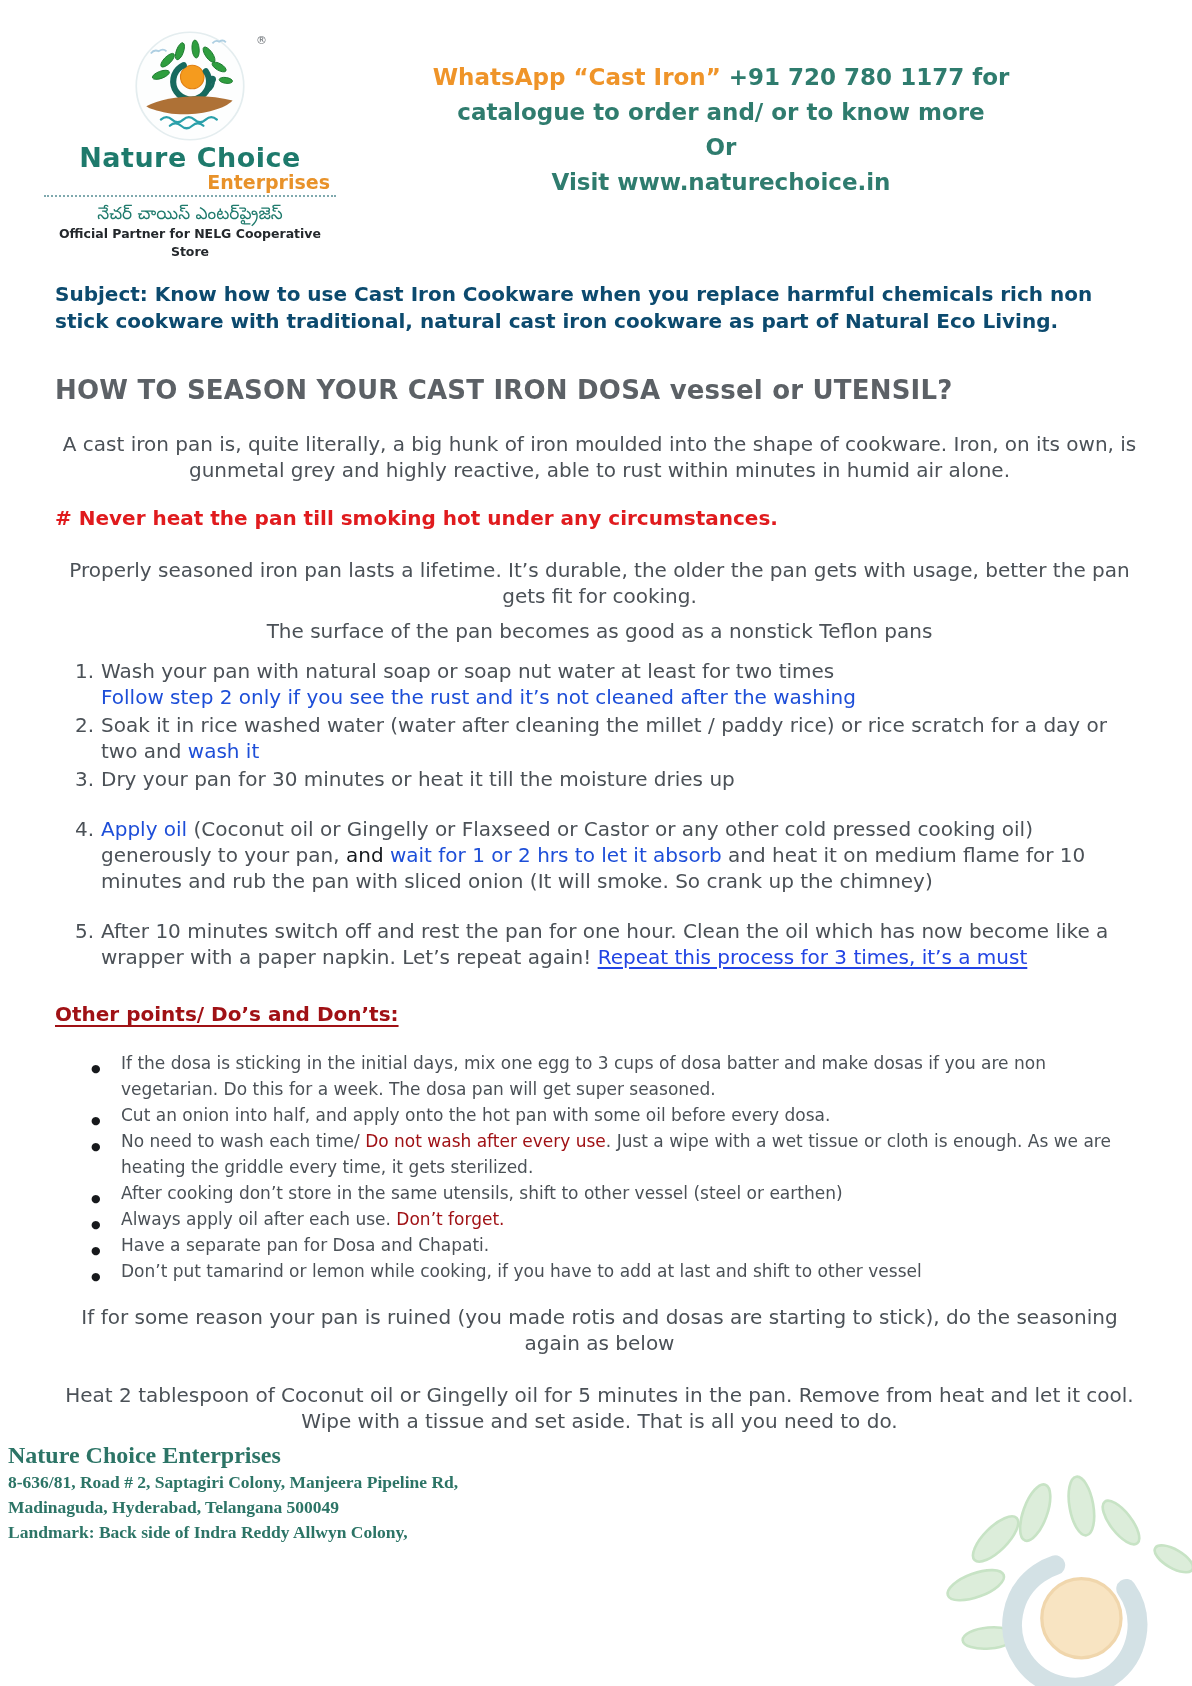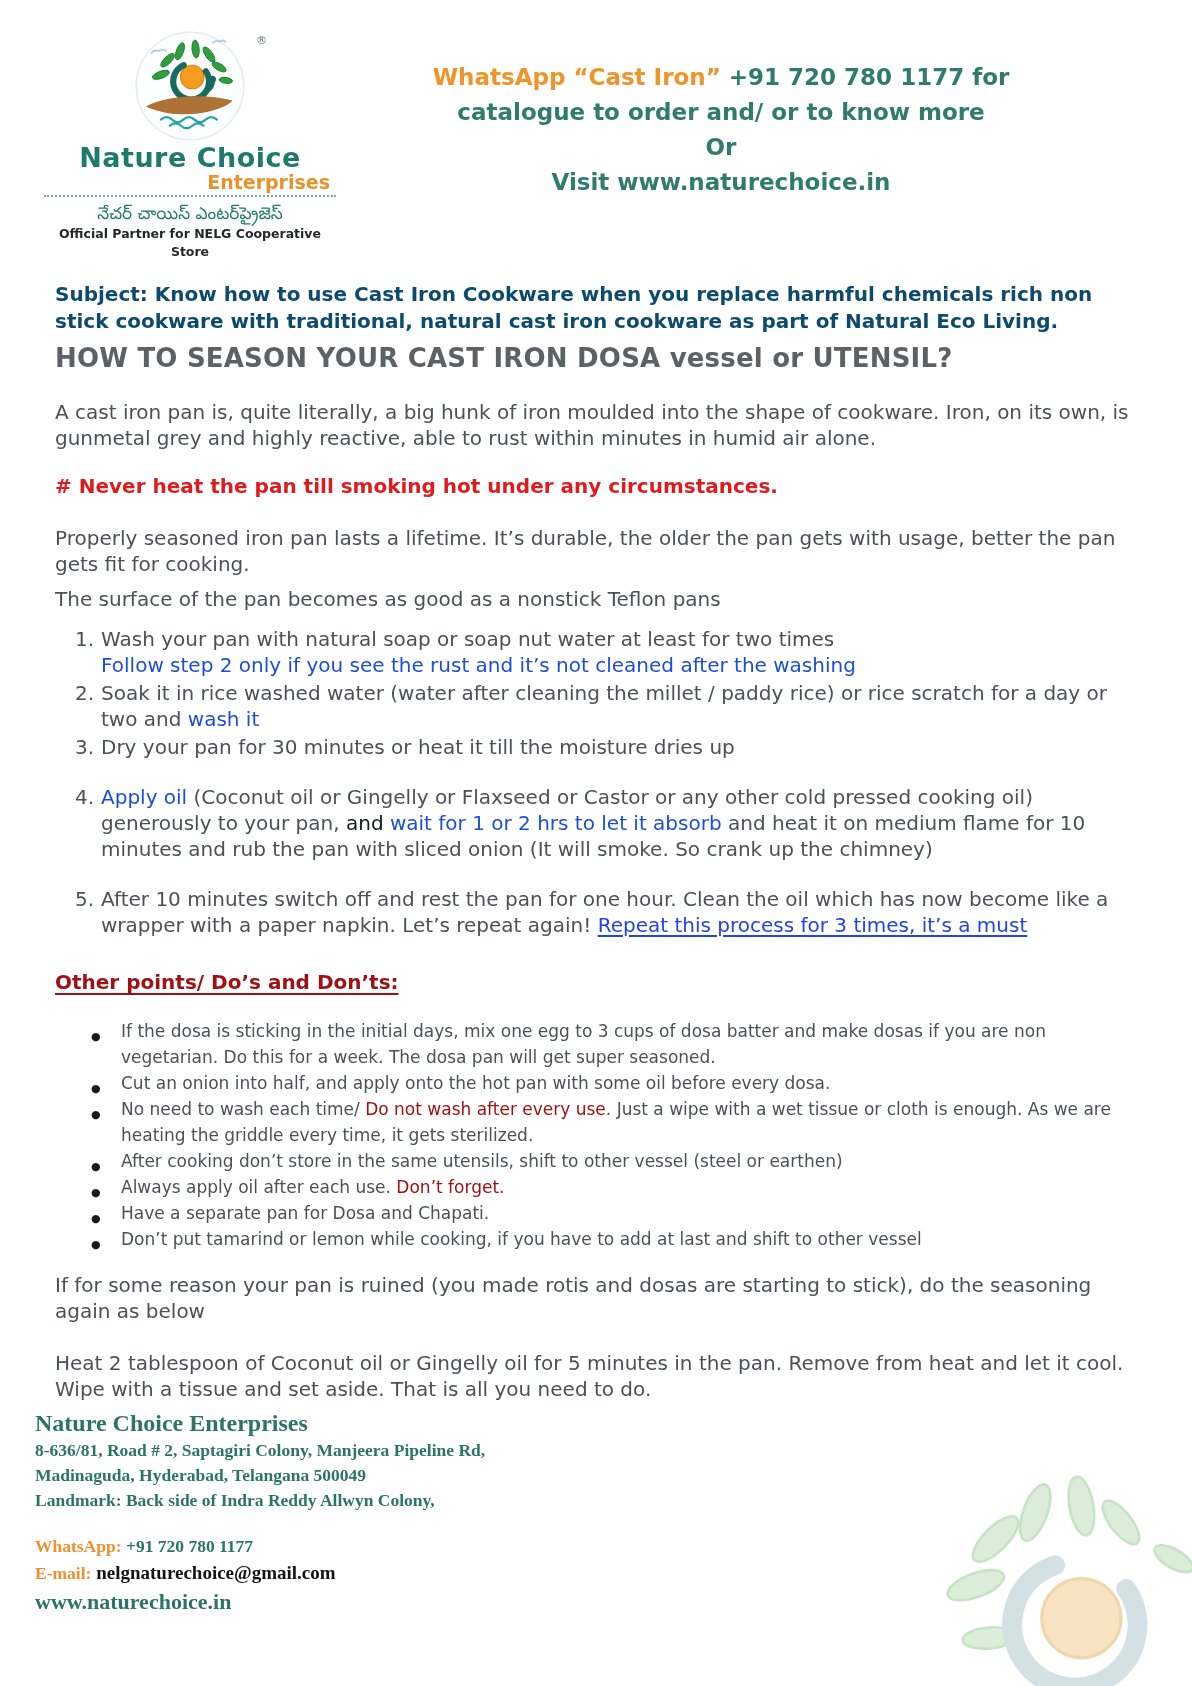--- a/index.html
+++ b/index.html
@@ -19,42 +19,42 @@
   .brand-sub { font-size:19px; font-weight:bold; color:#e8922a; text-align:right; padding-right:10px; line-height:20px; }
   .dotted-rule { border-bottom:2px dotted #7fa9ae; margin:3px 4px 4px 4px; }
   .brand-telugu { font-size:17px; font-weight:normal; color:#1e7a6c; line-height:24px; }
   .partner-line { font-size:12.5px; font-weight:bold; color:#24282c; line-height:18px; }
   .contact-block { flex:1; text-align:center; margin-top:34px; padding-right:90px;
     font-weight:bold; font-size:23px; line-height:35px; color:#2f7c6e; }
   .contact-orange { color:#ef9429; }
   
   .content { padding:0 48px 0 55px; }
   .subject { margin-top:20px; font-size:20px; font-weight:bold; color:#0c4a6e; line-height:27px; }
-  .doc-title { margin-top:8px; font-size:26px; font-weight:600; color:#5c6166; letter-spacing:0.2px; white-space:nowrap; }
-  .para { margin-top:26px; font-size:20px; line-height:26px; }
+  .doc-title { margin-top:40px; font-size:26px; font-weight:600; color:#5c6166; letter-spacing:0.2px; white-space:nowrap; }
+  .para { margin-top:26px; font-size:20px; line-height:26px;text-align:center; }
   .para-tight { margin-top:9px; }
   .warning { margin-top:22px; font-size:20px; font-weight:bold; color:#e01b1e; line-height:26px; }
   
   .steps { margin-top:14px; list-style:none; }
   .steps li { display:flex; font-size:20px; line-height:26px; margin-top:2px; }
   .steps li.gap { margin-top:24px; }
   .steps .num { width:46px; flex:0 0 46px; padding-left:20px; }
   .steps .txt { flex:1; }
   
   .other-heading { margin-top:32px; font-size:20px; font-weight:bold; color:#a01115; text-decoration:underline; text-underline-offset:4px; }
   .bullets { margin-top:24px; list-style:none; }
   .bullets li { position:relative; padding-left:66px; font-size:17px; line-height:26px; }
   .bullets li::before { content:"●"; position:absolute; left:36px; top:6px; font-size:11px; color:#17191c; }
   
   .run-blue { color:#1d4ed8; }
   .run-link { color:#2244e4; text-decoration:underline; text-underline-offset:3px; cursor:pointer; }
   .run-black { color:#15181c; }
   .run-maroon { color:#a01115; }
   
-  .footer { margin-top:6px; padding-left:35px; font-family:"Liberation Serif","DejaVu Serif",serif; }
+  .footer { margin-top:6px; padding-left:8px; font-family:"Liberation Serif","DejaVu Serif",serif; }
   .footer-company { font-size:24px; font-weight:bold; color:#2c7466; line-height:30px; }
   .footer-addr { font-size:17.5px; font-weight:bold; color:#2c7466; line-height:25px; }
   .footer-contact { margin-top:20px; }
   .footer-label { color:#ef8f2d; font-weight:bold; font-size:17.5px; }
   .footer-val-teal { color:#2c7466; font-weight:bold; font-size:17.5px; }
   .footer-val-black { color:#141414; font-weight:bold; font-size:19px; }
   .footer-line { line-height:26px; }
   .footer-site { font-size:22px; font-weight:bold; color:#2c7466; line-height:30px; }
   .watermark { position:absolute; right:-28px; bottom:-84px; width:330px; height:330px; pointer-events:none; }
 </style>
@@ -160,29 +160,20 @@
 
     <p class="para" style="margin-top:20px;">If for some reason your pan is ruined (you made rotis and dosas are starting to stick), do the seasoning again as below</p>
     <p class="para" style="">Heat 2 tablespoon of Coconut oil or Gingelly oil for 5 minutes in the pan. Remove from heat and let it cool. Wipe with a tissue and set aside. That is all you need to do.</p>
   </div>
 
   <div class="footer">
     <div class="footer-company">Nature Choice Enterprises</div>
     <div class="footer-addr">8-636/81, Road # 2, Saptagiri Colony, Manjeera Pipeline Rd,</div>
     <div class="footer-addr">Madinaguda, Hyderabad, Telangana 500049</div>
     <div class="footer-addr">Landmark: Back side of Indra Reddy Allwyn Colony,</div>
-    <div class="footer-contact">
-      <div class="footer-line">
-        <span class="footer-label">WhatsApp:</span><span class="footer-val-teal"> +91 720 780 1177</span>
-      </div>
-      <div class="footer-line">
-        <span class="footer-label">E-mail:</span><span class="footer-val-black">  nelgnaturechoice@gmail.com</span>
-      </div>
-      <div class="footer-site">www.naturechoice.in</div>
-    </div>
   </div>
 
   <svg class="watermark" viewBox="0 0 100 100">
     <g opacity="0.9">
       <g fill="#d9ecd6" stroke="#c2e0bf" stroke-width="0.8">
         <ellipse cx="26" cy="44" rx="9" ry="3.6" transform="rotate(-20 26 44)"></ellipse>
         <ellipse cx="32" cy="30" rx="9" ry="3.6" transform="rotate(-45 32 30)"></ellipse>
         <ellipse cx="44" cy="22" rx="9" ry="3.6" transform="rotate(-70 44 22)"></ellipse>
         <ellipse cx="58" cy="20" rx="9" ry="3.6" transform="rotate(-100 58 20)"></ellipse>
         <ellipse cx="70" cy="25" rx="8" ry="3.2" transform="rotate(-128 70 25)"></ellipse>

